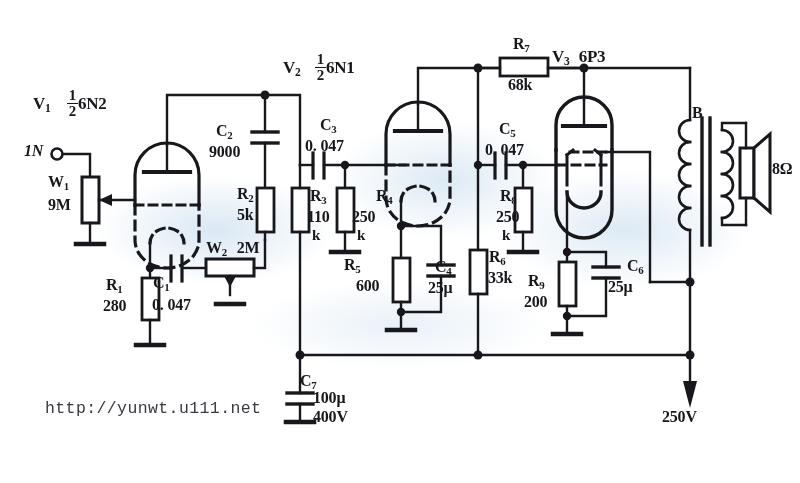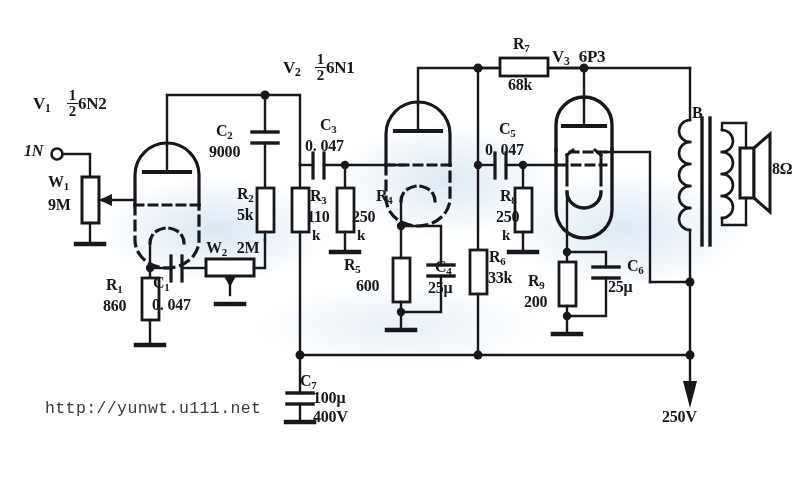--- a/index.html
+++ b/index.html
@@ -292,21 +292,21 @@
   <div class="lbl t16" style="left:48px; top:197px;"><span>9M</span></div>
 
   <div class="lbl t16" style="left:206px; top:240px;">
     <span>W</span><span class="sub">2</span>
     <span style="display:inline-block;width:6px"></span><span>2M</span>
   </div>
 
   <div class="lbl t16" style="left:106px; top:277px;">
     <span>R</span><span class="sub">1</span>
   </div>
-  <div class="lbl t16" style="left:103px; top:298px;"><span>860</span></div>
+  <div class="lbl t16" style="left:103px; top:298px;"><span>280</span></div>
 
   <div class="lbl t16" style="left:153px; top:275px;">
     <span>C</span><span class="sub">1</span>
   </div>
   <div class="lbl t16" style="left:152px; top:297px;"><span>0. 047</span></div>
 
   <div class="lbl t16" style="left:216px; top:123px;">
     <span>C</span><span class="sub">2</span>
   </div>
   <div class="lbl t16" style="left:209px; top:144px;"><span>9000</span></div>

